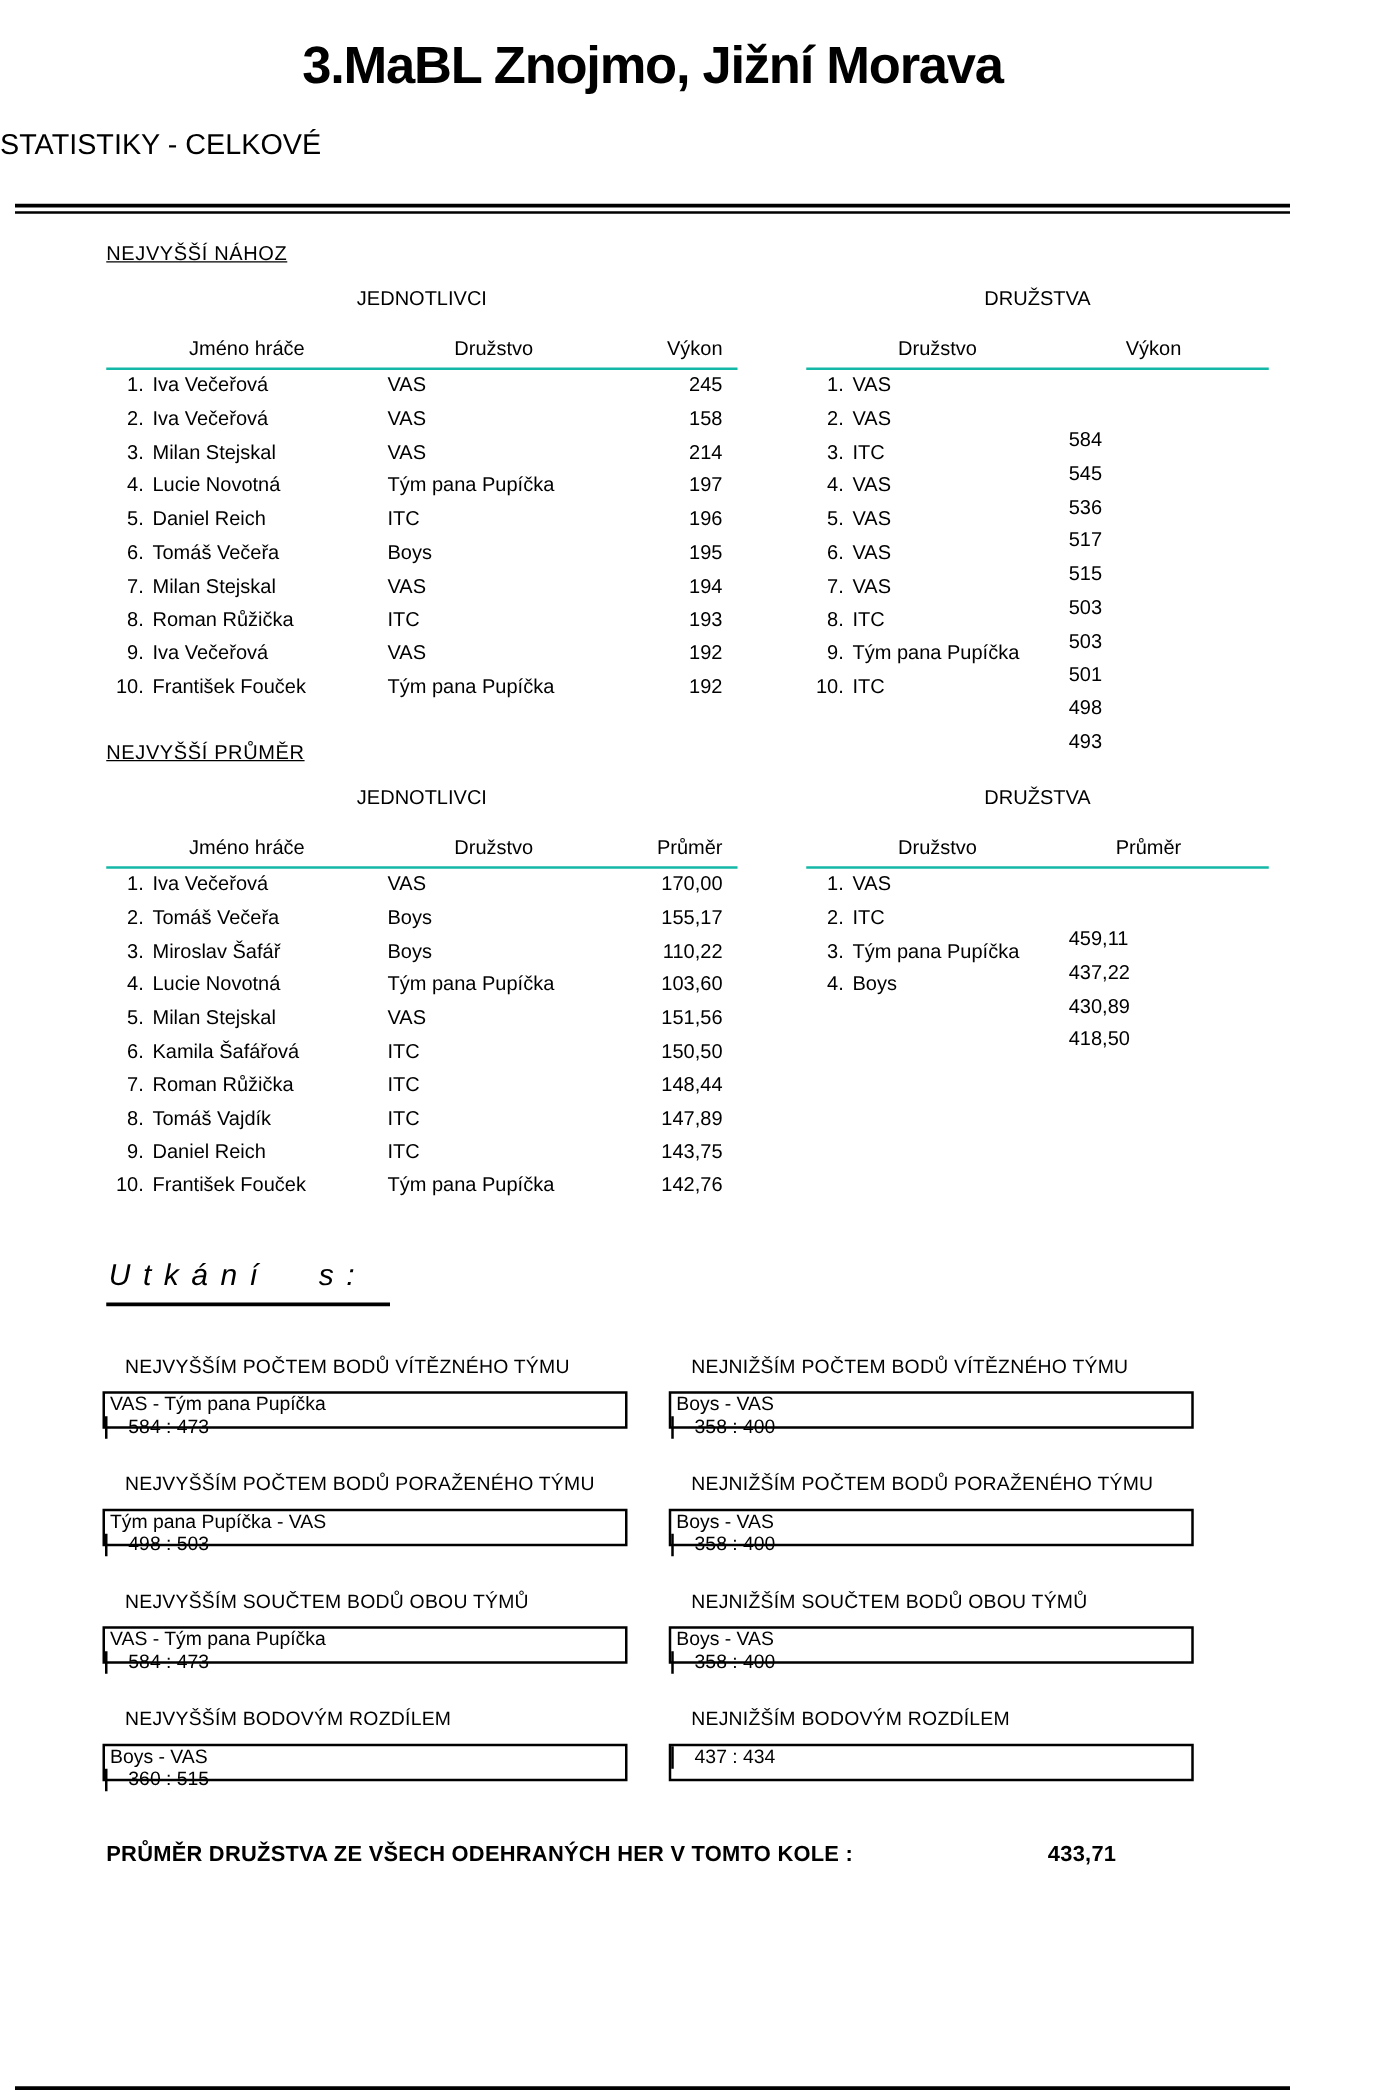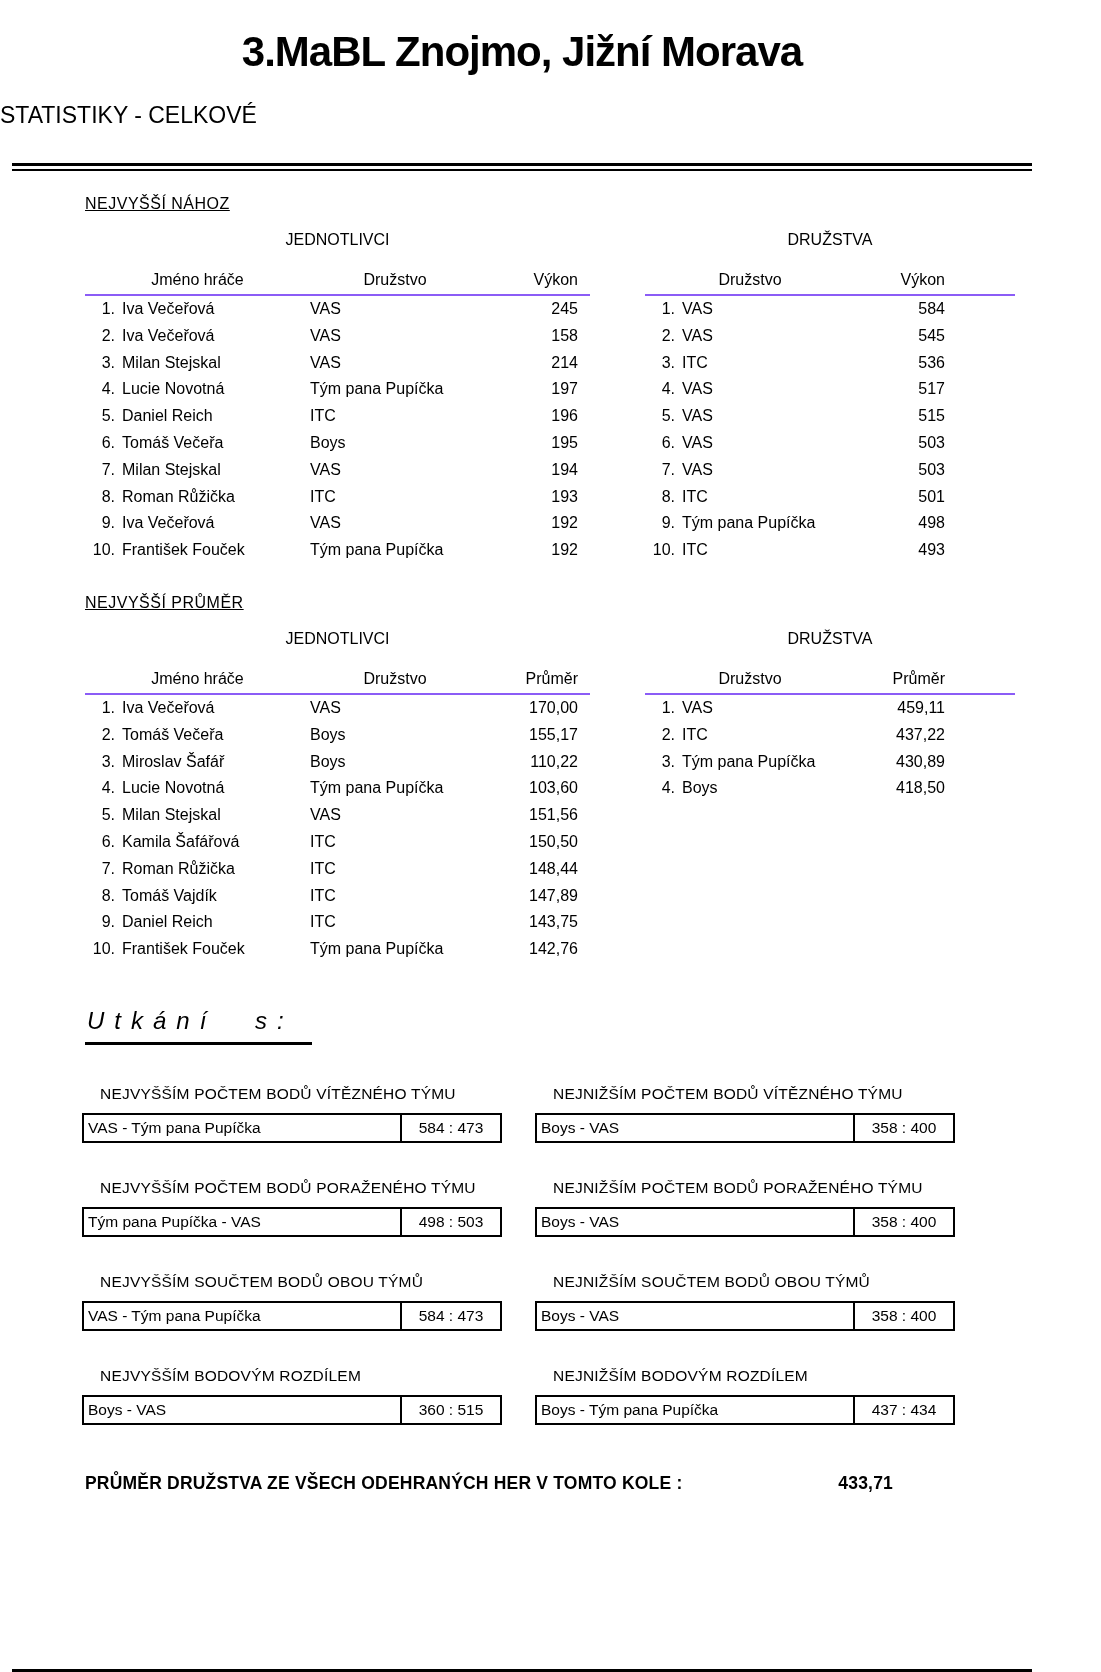--- a/index.html
+++ b/index.html
@@ -43,33 +43,33 @@
 
   .tables-row { display: flex; margin-top: 18px; }
   .tbl { }
   .tbl-left  { width: 505px; }
   .tbl-right { width: 370px; margin-left: 55px; }
   .tbl-caption { text-align: center; font-size: 16px; margin-bottom: 22px; }
 
   .grid-l { display: grid; grid-template-columns: 225px 170px 110px; }
   .grid-r { display: grid; grid-template-columns: 210px 160px; }
 
-  .thead { padding-bottom: 5px; border-bottom: 2px solid #8b5cf6; font-size: 16px; margin-top: 12px; }
+  .thead { padding-bottom: 5px; border-bottom: 2px solid #14b8a6; font-size: 16px; margin-top: 12px; }
   .thead .h1 { text-align: center; }
   .thead .h2 { text-align: center; }
   .thead .h3 { text-align: right; padding-right: 12px; }
   .thead .h2r { text-align: center; }
   .thead .h3r { text-align: right; padding-right: 70px; }
 
   .trow { height: 26.8px; line-height: 26.8px; font-size: 16px; }
   .trow:first-of-type { margin-top: 2px; }
   .c1 { display: flex; }
   .rank { display: inline-block; width: 30px; text-align: right; margin-right: 7px; flex: none; }
   .c3 { text-align: right; padding-right: 12px; }
-  .c3r { text-align: right; padding-right: 70px; }
+  .c3r { padding-right: 70px; margin-top: 44px; }
 
   .utkani-heading {
     margin: 44px 0 0 85px;
     display: inline-block;
     font-size: 24px;
     font-style: italic;
     letter-spacing: 10px;
     word-spacing: 22px;
     border-bottom: 3px solid #000;
     padding: 0 18px 7px 2px;
@@ -80,20 +80,21 @@
     display: grid;
     grid-template-columns: 420px 420px;
     column-gap: 33px;
     row-gap: 36px;
   }
   .match-label { margin-left: 18px; font-size: 15.5px; margin-bottom: 10px; letter-spacing: 0.2px; }
   .match-box {
     display: flex;
     border: 2px solid #000;
     height: 30px;
+    flex-direction: column;
   }
   .match-team-cell {
     flex: 1;
     display: flex; align-items: center;
     padding-left: 4px;
     font-size: 15.5px;
   }
   .match-score-cell {
     width: 100px;
     border-left: 2px solid #000;
@@ -476,21 +477,20 @@
     <div>
       <div class="match-label">NEJVYŠŠÍM BODOVÝM ROZDÍLEM</div>
       <div class="match-box">
         <div class="match-team-cell">Boys - VAS</div>
         <div class="match-score-cell">360 : 515</div>
       </div>
     </div>
     <div>
       <div class="match-label">NEJNIŽŠÍM BODOVÝM ROZDÍLEM</div>
       <div class="match-box">
-        <div class="match-team-cell">Boys - Tým pana Pupíčka</div>
         <div class="match-score-cell">437 : 434</div>
       </div>
     </div>
   </div>
 
   <div class="summary">
     <div class="summary-line">
       <span>PRŮMĚR DRUŽSTVA ZE VŠECH ODEHRANÝCH HER V TOMTO KOLE :</span>
       <span>433,71</span>
     </div>

